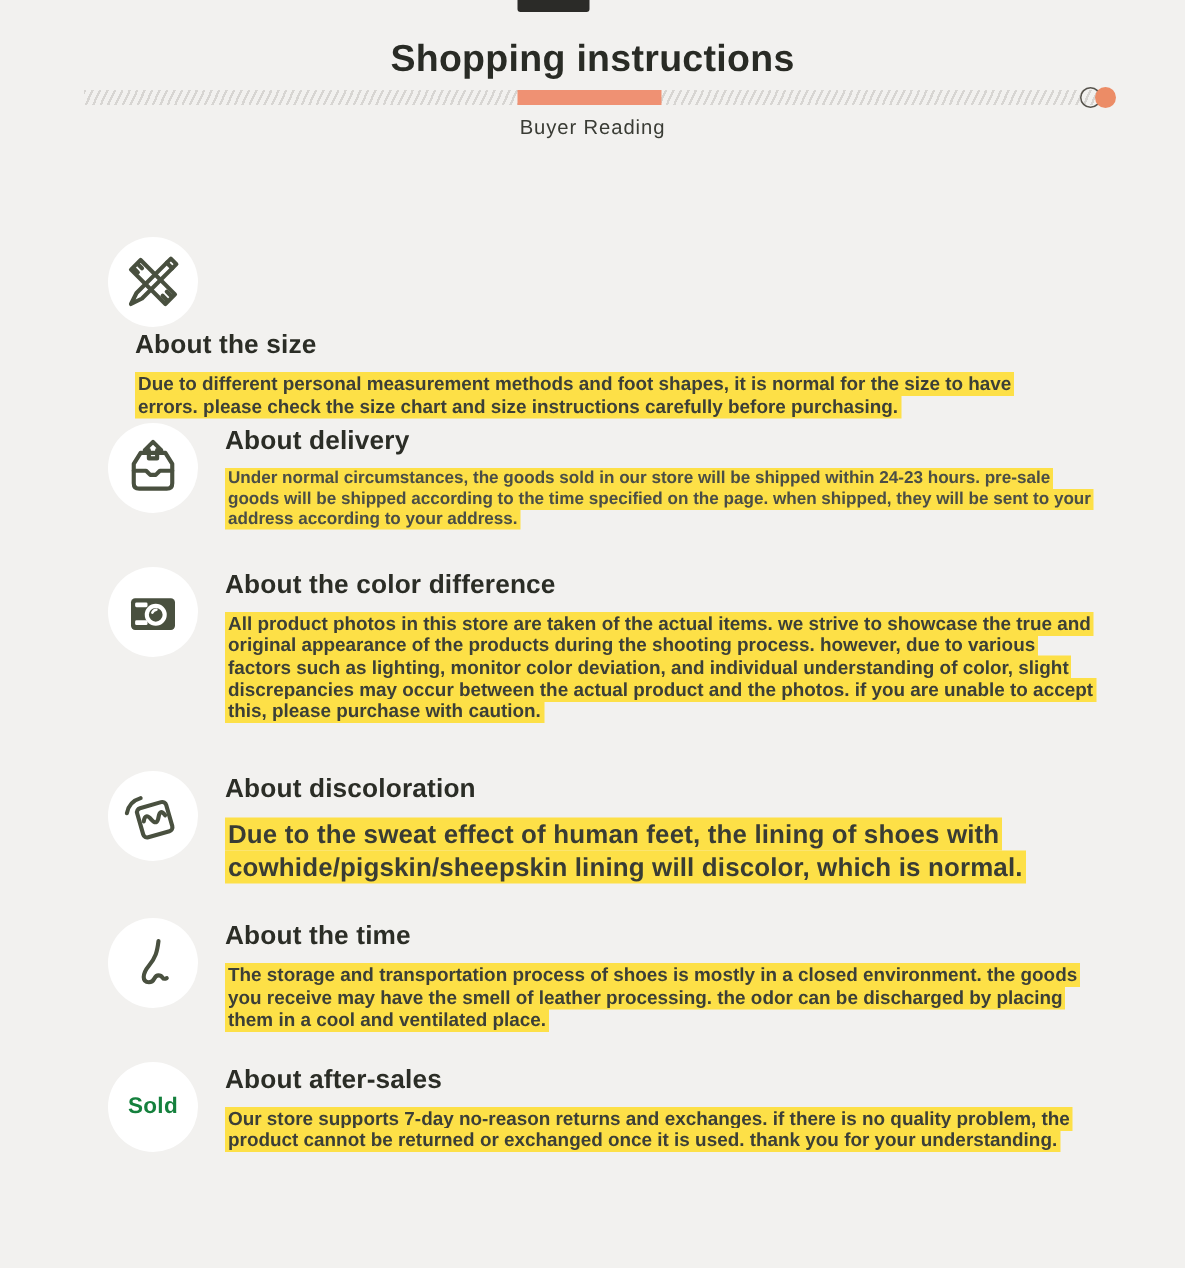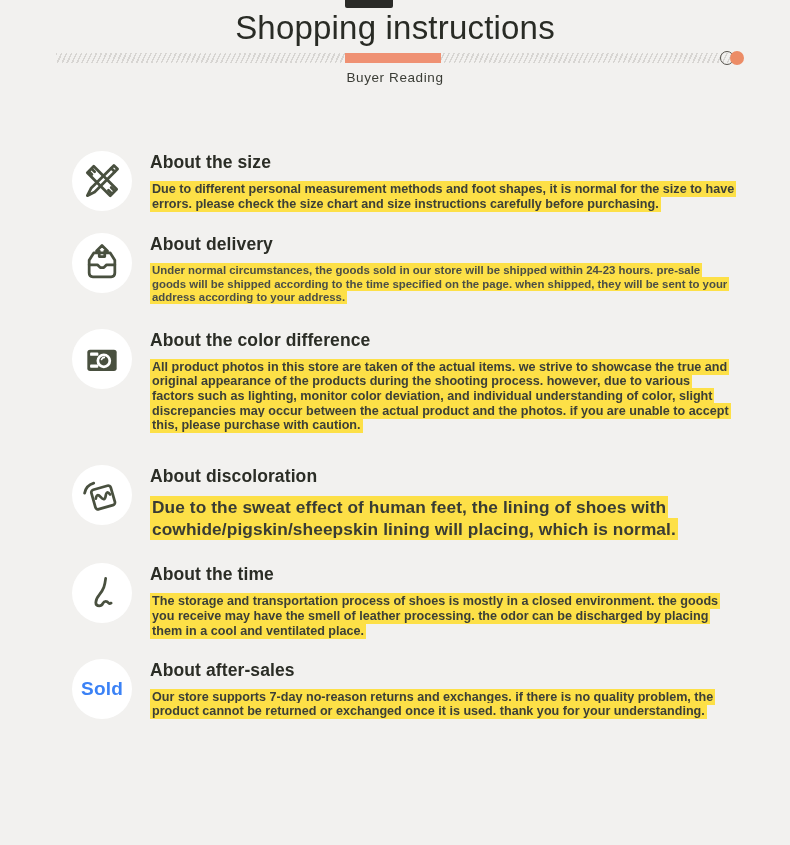--- a/index.html
+++ b/index.html
@@ -10,22 +10,22 @@
     -webkit-font-smoothing:antialiased;
   }
   .page { position:relative; width:790px; height:845px; overflow:hidden; }
 
   
   .top-mark {
     position:absolute; top:0; left:345px; width:48px; height:8px;
     background:#2b2b28; border-radius:0 0 2px 2px;
   }
   .title {
-    text-align:center; padding-top:9px;
-    font-size:33px; font-weight:normal; color:#292b25; letter-spacing:0.2px;
+    text-align:center; padding-top:25px;
+    font-size:25px; font-weight:bold; color:#292b25; letter-spacing:0.2px;
   }
   .divider { position:relative; height:10px; margin:6px 52px 0 56px; }
   .hatch {
     position:absolute; inset:0;
     background:repeating-linear-gradient(115deg, #d7d5d2 0 1.5px, rgba(0,0,0,0) 1.5px 4.5px);
   }
   .orange-bar { position:absolute; top:0; bottom:0; left:289px; width:96px; background:#ef9173; }
   .cap-ring {
     position:absolute; width:12px; height:12px; top:-2px; right:4px;
     border:1.6px solid #56534c; border-radius:50%;
@@ -49,27 +49,27 @@
   }
   .section-text p { margin:0; }
   .hl {
     background:#fde047; padding:1px 2px;
     box-decoration-break:clone; -webkit-box-decoration-break:clone;
   }
   .body-normal { font-size:12.6px; font-weight:700; color:#3c3f37; line-height:1.17; }
   .body-small  { font-size:11.4px; font-weight:700; color:#4b4e46; line-height:1.17; }
   .body-large  { font-size:17.3px; font-weight:700; color:#393c34; line-height:1.28; letter-spacing:0.1px; }
 
-  .mb1 { margin-bottom:22px; }
+  .mb1 { margin-bottom:4px;flex-direction:column; }
   .mb2 { margin-bottom:24px; }
   .mb3 { margin-bottom:8px; }
   .mb4 { margin-bottom:23px;margin-top:32px; }
   .mb5 { margin-bottom:20px; }
 
-  .sold-text { font-size:19px; font-weight:bold; color:#3b82f6; letter-spacing:0.2px; }
+  .sold-text { font-size:15px; font-weight:bold; color:#15803d; letter-spacing:0.2px; }
   svg .st { stroke:#49503f; stroke-width:3; fill:none; stroke-linecap:round; stroke-linejoin:round; }
 </style>
 </head>
 <body>
 
 <div class="page">
 
   <div class="top-mark"></div>
 
   <div class="title">Shopping instructions</div>
@@ -136,21 +136,21 @@
         <svg width="44" height="44" viewBox="0 0 48 48">
           <g transform="rotate(-16 24 26)">
             <rect class="st" x="14" y="16" width="22" height="22" rx="3"></rect>
             <path class="st" d="M17 26 q2.8 -6 5.6 0 t5.6 0 t5 0" stroke-width="2.4"></path>
           </g>
           <path class="st" d="M5 22 Q6.5 13.5 15 11"></path>
         </svg>
       </div>
       <div class="section-text">
         <h2>About discoloration</h2>
-        <p class="body-large"><span class="hl">Due to the sweat effect of human feet, the lining of shoes with cowhide/pigskin/sheepskin lining will placing, which is normal.</span></p>
+        <p class="body-large"><span class="hl">Due to the sweat effect of human feet, the lining of shoes with cowhide/pigskin/sheepskin lining will discolor, which is normal.</span></p>
       </div>
     </div>
 
     <div class="section mb5">
       <div class="icon-circle">
         <svg width="44" height="44" viewBox="0 0 48 48">
           <path class="st" stroke-width="3.4" d="M28 8 C27 16 26 20 21 26 C16 32 16 38 21 38 C26 38 24 33 28 33 C32 33 30 37 34 35"></path>
         </svg>
       </div>
       <div class="section-text">

